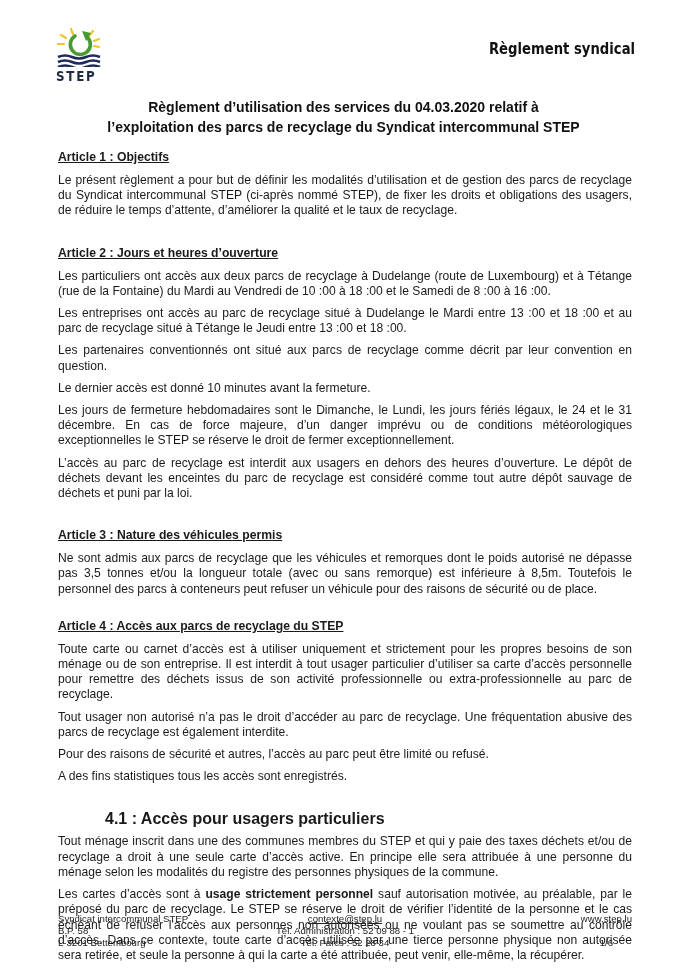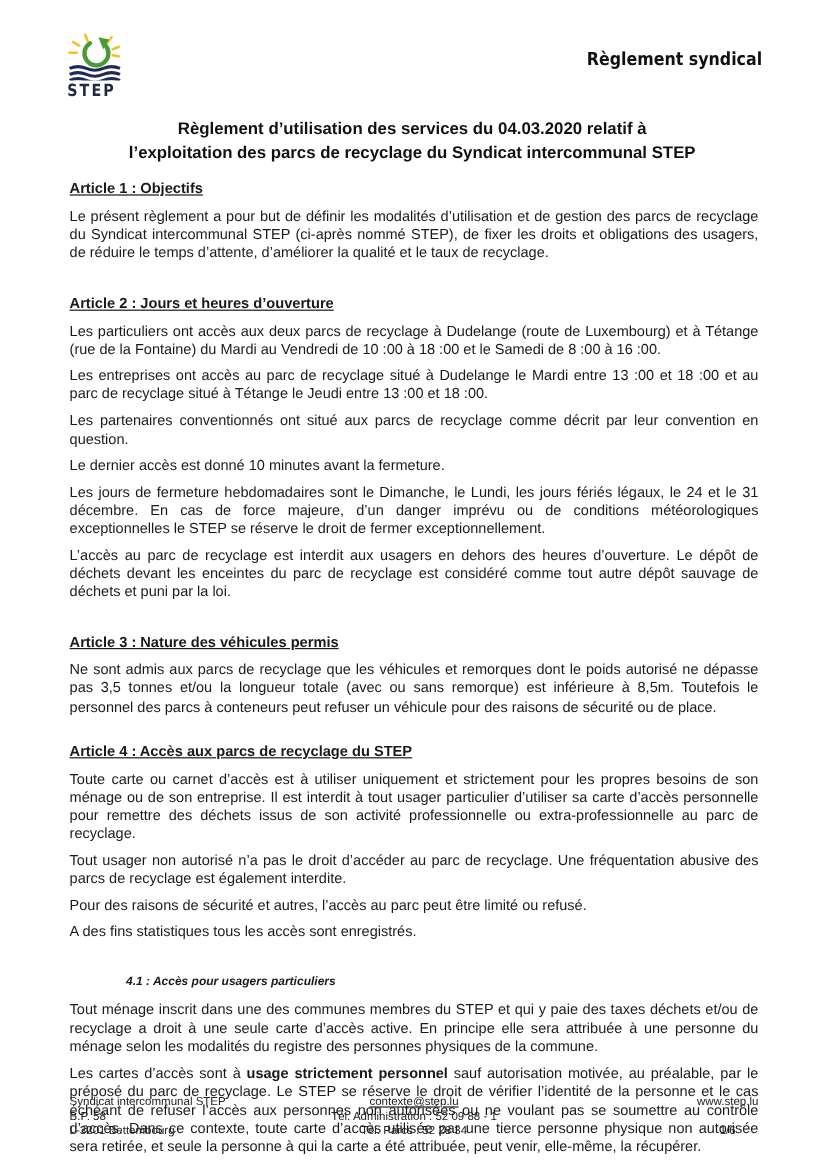--- a/index.html
+++ b/index.html
@@ -27,21 +27,21 @@
       font-weight: bold; font-size: 14px; line-height: 20px; color: #111;
     }
 
     
     .content { position: absolute; left: 58px; width: 574px; top: 150px; }
     .article-heading {
       font-weight: bold; font-size: 12.2px; text-decoration: underline;
       margin: 0 0 8px 0; line-height: 15px;
     }
     .sub-heading {
-      font-weight: bold; font-style: italic; font-size: 10px;
+      font-weight: bold; font-size: 16px;
       margin: 0 0 8px 47px; line-height: 15px;
     }
     p {
       margin: 0 0 7px 0; font-size: 12.1px; line-height: 15.2px; text-align: justify;
     }
     .sec { margin-bottom: 24px; }
     .sec.a1 { margin-bottom: 27px; }
     .sec.a2 { margin-bottom: 27px; }
     .sec.a3 { margin-bottom: 22px; }
     .sec.a4 { margin-bottom: 27px; }

